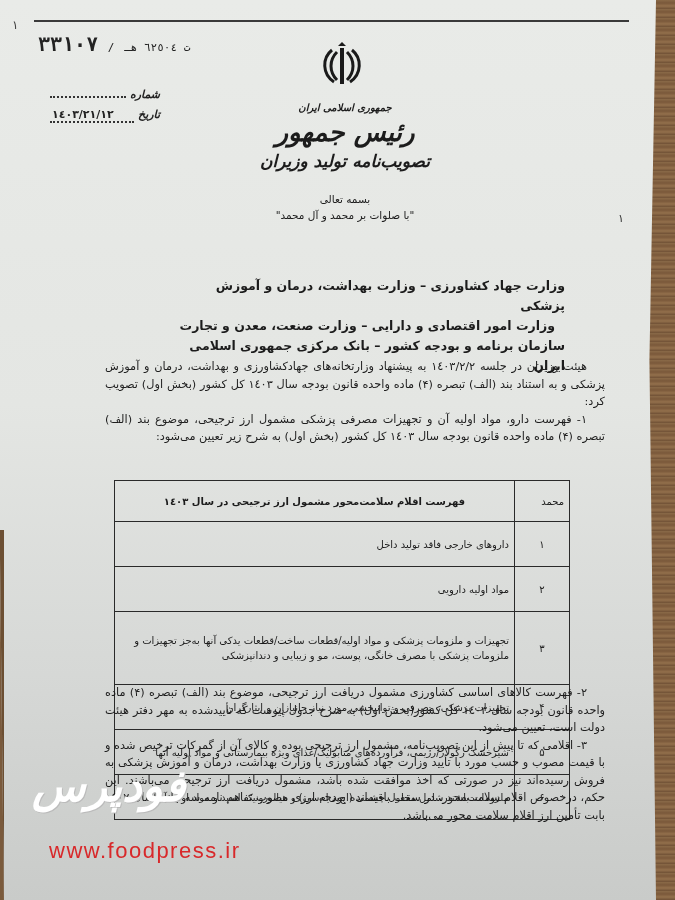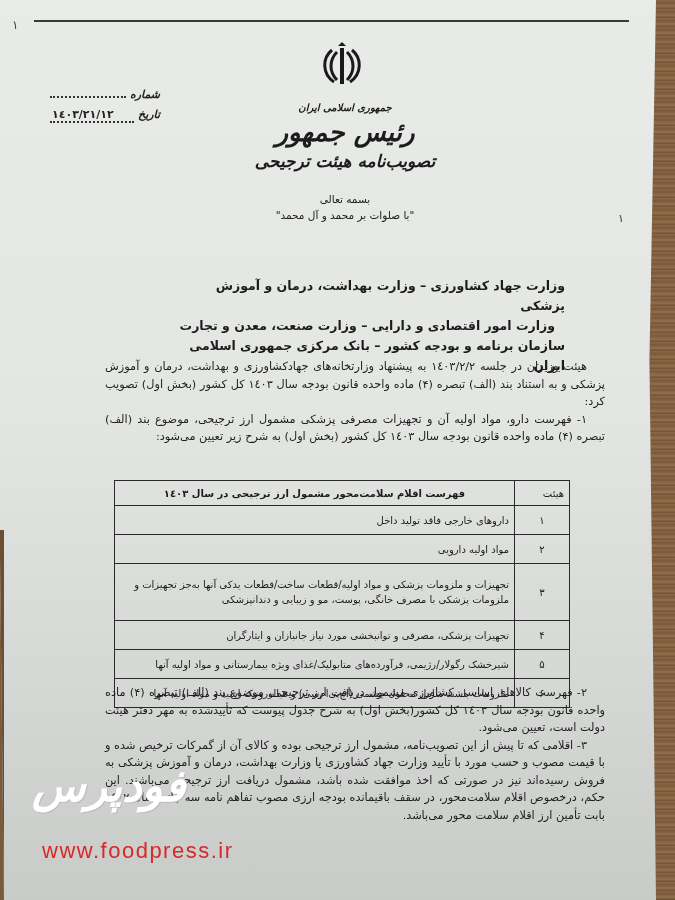--- a/index.html
+++ b/index.html
@@ -41,49 +41,54 @@
   .bismillah { font-size: 10.5px; margin-top: 22px; }
   .salavat { font-size: 10.5px; margin-top: 4px; }
   .margin-mark { position: absolute; left: 618px; top: 212px; font-size: 11px; color: #333; }
   .addressees { position: absolute; left: 175px; top: 276px; width: 390px; direction: rtl; text-align: right; font-size: 12.5px; font-weight: bold; line-height: 20px; }
   .addressees div:nth-child(2) { padding-right: 10px; text-align: right; }
   .body-text { position: absolute; left: 105px; width: 500px; direction: rtl; text-align: justify; font-size: 11.3px; line-height: 17.5px; color: #1e1e1e; }
   .para1 { top: 358px; }
   .para1 p, .para2 p { margin: 0; text-indent: 18px; }
   .table-wrap { position: absolute; left: 114px; top: 480px; width: 456px; direction: rtl; }
   table.items { border-collapse: collapse; width: 100%; font-size: 10px; color: #1c1c1c; }
-  table.items td, table.items th { border: 1.5px solid #2a2a2a; padding: 3px 5px; vertical-align: middle; }
+  table.items td, table.items th { border: 1.5px solid #2a2a2a; padding: 11px 5px; vertical-align: middle; }
   table.items th { font-weight: bold; height: 18px; }
   table.items th.col-idx { width: 44px; text-align: right; font-weight: normal; }
   table.items td.idx { text-align: center; width: 44px; }
   table.items td.item { text-align: right; height: 22px; line-height: 15px; }
   table.items tr.tall td.item { height: 50px; }
   .para2 { top: 684px; }
   .watermark-logo {
     position: absolute; left: 32px; top: 760px; direction: rtl;
     font-family: "DejaVu Sans", sans-serif; font-size: 44px; font-weight: bold; font-style: italic;
     color: #ffffff; letter-spacing: 2px;
     text-shadow: 1px 1px 0 #bbb;
   }
   .watermark-url {
-    position: absolute; left: 42px; top: 838px; direction: ltr;
+    position: absolute; left: 49px; top: 838px; direction: ltr;
     font-family: "Liberation Sans", sans-serif; font-size: 22px; letter-spacing: 1.5px;
     color: #d8282a;
   }
 </style>
 </head>
 <body>
 
 <div class="wood-right"></div>
 
 <div class="paper">
   <div class="left-sliver"></div>
   <div class="top-mark">١</div>
   <div class="top-rule"></div>
 
+  <div class="ref-number">
+    <span class="small">ت ٦٢٥٠٤ هـ</span>
+    <span class="small">/</span>
+    <span class="big">٣٣١٠٧</span>
+  </div>
 
   <div class="meta-box">
     <div class="meta-row">
       <span class="meta-label">شماره</span>
       <span class="meta-val"></span>
     </div>
     <div class="meta-row">
       <span class="meta-label">تاریخ</span>
       <span class="meta-val">١٤٠٣/٢١/١٢</span>
     </div>
@@ -96,21 +101,21 @@
       <path d="M34 8 C44 16 44 32 32 40"></path>
       <path d="M29 10 C37 18 37 30 29 38"></path>
     </g>
     <rect x="22" y="6" width="4" height="36" fill="#1a1a1a"></rect>
     <path d="M20 4 L24 0 L28 4 Z" fill="#1a1a1a"></path>
   </svg>
 
   <div class="header-block">
     <div class="country">جمهوری اسلامی ایران</div>
     <div class="president">رئیس جمهور</div>
-    <div class="cabinet">تصویب‌نامه هیئت ترجیحی</div>
+    <div class="cabinet">تصویب‌نامه تولید وزیران</div>
     <div class="bismillah">بسمه تعالی</div>
     <div class="salavat">"با صلوات بر محمد و آل محمد"</div>
   </div>
 
   <div class="margin-mark">١</div>
 
   <div class="addressees">
     <div>وزارت جهاد کشاورزی – وزارت بهداشت، درمان و آموزش پزشکی</div>
     <div>وزارت امور اقتصادی و دارایی – وزارت صنعت، معدن و تجارت</div>
     <div>سازمان برنامه و بودجه کشور – بانک مرکزی جمهوری اسلامی ایران</div>
@@ -118,21 +123,21 @@
 
   <div class="body-text para1">
     <p>هیئت وزیران در جلسه ١٤٠٣/٢/٢ به پیشنهاد وزارتخانه‌های جهادکشاورزی و بهداشت، درمان و آموزش پزشکی و به استناد بند (الف) تبصره (۴) ماده واحده قانون بودجه سال ١٤٠٣ کل کشور (بخش اول) تصویب کرد:</p>
     <p>١- فهرست دارو، مواد اولیه آن و تجهیزات مصرفی پزشکی مشمول ارز ترجیحی، موضوع بند (الف) تبصره (۴) ماده واحده قانون بودجه سال ١٤٠٣ کل کشور (بخش اول) به شرح زیر تعیین می‌شود:</p>
   </div>
 
   <div class="table-wrap">
     <table class="items">
       <tbody>
           <tr>
-        <th class="col-idx">هیئت</th>
+        <th class="col-idx">محمد</th>
         <th>فهرست اقلام سلامت‌محور مشمول ارز ترجیحی در سال ١٤٠٣</th>
       </tr>
       <tr>
         <td class="idx">١</td>
         <td class="item">داروهای خارجی فاقد تولید داخل</td>
       </tr>
       <tr>
         <td class="idx">٢</td>
         <td class="item">مواد اولیه دارویی</td>
       </tr>

